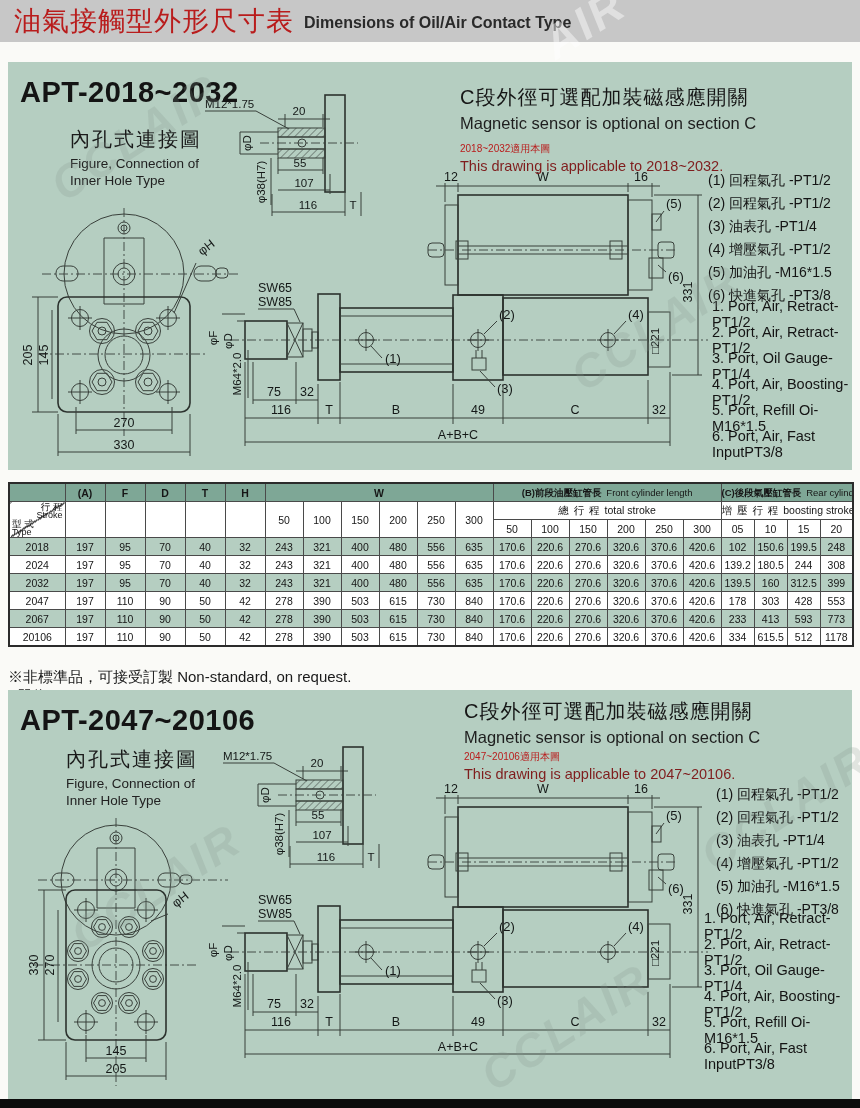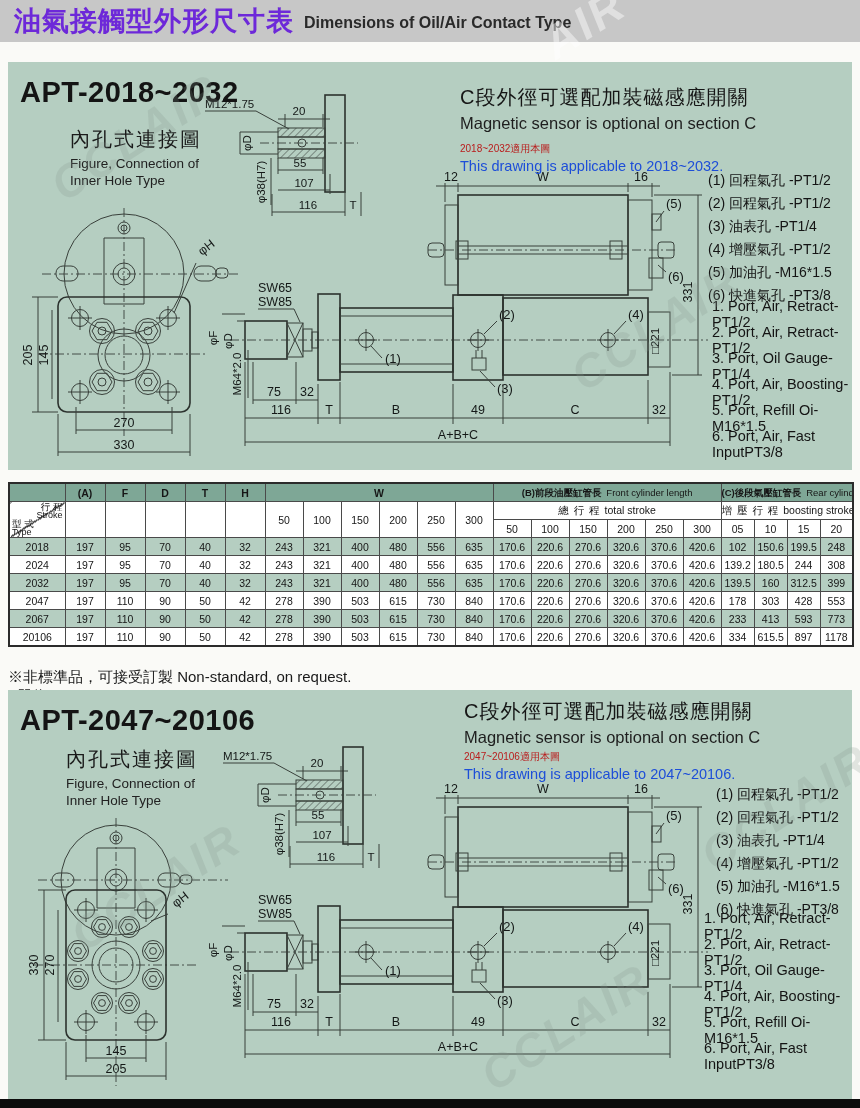--- a/index.html
+++ b/index.html
@@ -1,34 +1,34 @@
 <!DOCTYPE html>
 <html><head>
 <meta charset="utf-8">
 <style>
   html,body{margin:0;padding:0;background:#e8e8e4;}
   .page{position:relative;width:860px;height:1108px;background:#fafaf7;overflow:hidden;
         font-family:"Liberation Sans",sans-serif;color:#1d1d1d;}
   
   .titlebar{position:absolute;top:0;left:0;width:860px;height:42px;background:#c7c7c7;
             display:flex;align-items:center;}
-  .t-zh{font-size:27px;font-weight:bold;color:#6d28d9;margin-left:14px;letter-spacing:1px;}
+  .t-zh{font-size:27px;font-weight:normal;color:#b91c1c;margin-left:14px;letter-spacing:1px;}
   .t-en{font-size:16px;font-weight:bold;color:#2a2a2a;margin-left:10px;padding-top:4px;}
   
   .panel{position:absolute;left:8px;width:844px;background:#b5cec1;}
   .model{position:absolute;left:12px;top:14px;margin:0;font-size:29px;font-weight:bold;
          color:#141414;letter-spacing:0.5px;}
   .figure-block{position:absolute;}
   .fb-zh{font-size:20px;color:#1a1a1a;letter-spacing:2px;margin-bottom:2px;}
   .fb-en{font-size:13.5px;color:#222;line-height:17px;}
   .sensor-block{position:absolute;}
   .sb-zh{font-size:20px;color:#161616;letter-spacing:1px;margin-bottom:3px;}
   .sb-en{font-size:16.5px;color:#1e1e1e;margin-bottom:9px;}
   .sb-app-zh{font-size:10px;color:#b91c1c;margin-bottom:2px;}
-  .sb-app-en{font-size:14.5px;color:#1d4ed8;}
+  .sb-app-en{font-size:14.5px;color:#7f1d1d;}
   .ports-zh,.ports-en{position:absolute;}
   .port-zh{font-size:14px;height:23px;color:#141414;}
   .port-en{font-size:14.5px;height:26px;color:#141414;}
   
   .drawing{position:absolute;left:0;top:0;}
   .drawing *{vector-effect:non-scaling-stroke;}
   .ln{stroke:#39403b;fill:none;stroke-width:1;}
   .lnb{stroke:#2c322e;fill:none;stroke-width:1.6;}
   .cl{stroke:#39403b;fill:none;stroke-width:0.9;stroke-dasharray:9 3 2 3;}
   .hat{fill:url(#hatch);stroke:#39403b;stroke-width:1;}
@@ -528,21 +528,21 @@
             <td>730</td>
             <td>840</td>
             <td>170.6</td>
             <td>220.6</td>
             <td>270.6</td>
             <td>320.6</td>
             <td>370.6</td>
             <td>420.6</td>
             <td>334</td>
             <td>615.5</td>
-            <td>897</td>
+            <td>512</td>
             <td>1178</td>
           </tr>
         </tbody>
     </table>
     <div class="footrow">
       <span>※非標準品，可接受訂製  Non-standard, on request.</span>
       <span>( 單位unit:mm )</span>
     </div>
   </div>
 

